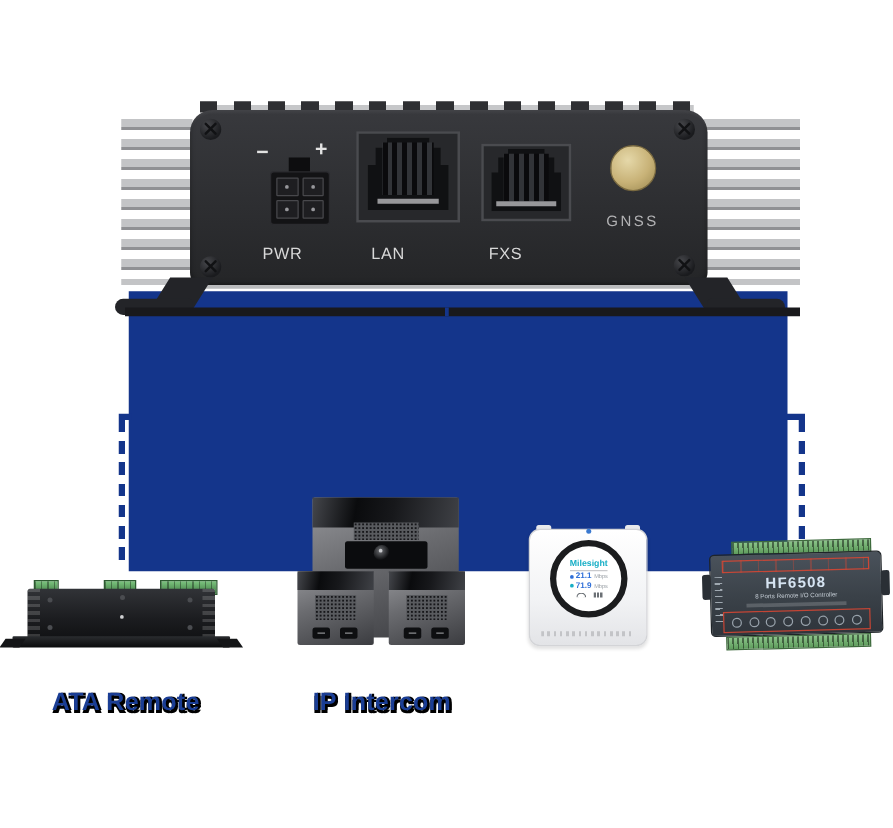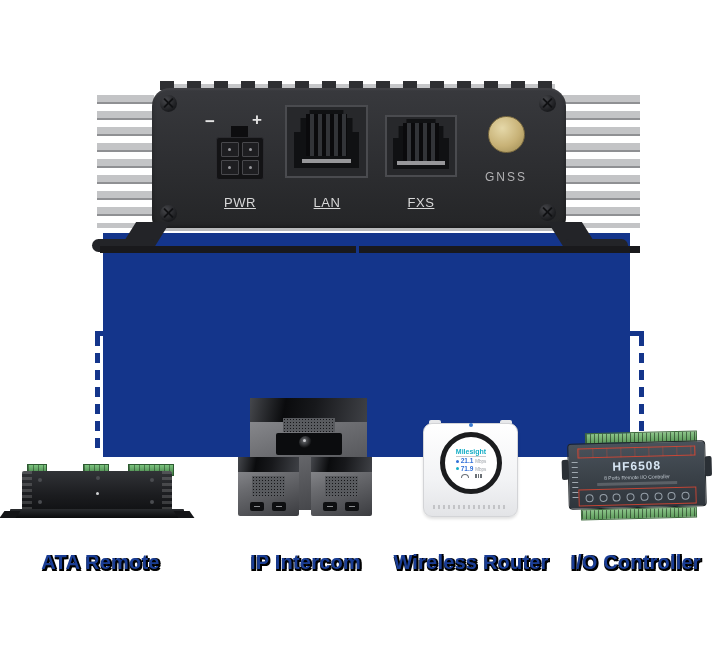--- a/index.html
+++ b/index.html
@@ -38,21 +38,21 @@
   .jack{background:#101113;
         clip-path:polygon(0 38%,10% 38%,10% 14%,24% 14%,24% 0,76% 0,76% 14%,90% 14%,90% 38%,100% 38%,100% 100%,0 100%);}
   .lan-jack{left:294px;top:110px;width:65px;height:58px;}
   .fxs-jack{left:393px;top:119px;width:56px;height:50px;}
   .pins{background:repeating-linear-gradient(90deg,#0a0a0c 0 4px,#323438 4px 8px);}
   .lan-pins{left:306px;top:114px;width:41px;height:42px;}
   .fxs-pins{left:403px;top:123px;width:36px;height:38px;}
   .jack-bar{height:4px;background:#97979a;}
   .lan-bar{left:302px;top:159px;width:49px;}
   .fxs-bar{left:397px;top:161px;width:48px;}
-  .port-label{width:60px;text-align:center;color:#d8d8d8;font-size:13px;letter-spacing:.5px;text-decoration:underline;}
+  .port-label{width:60px;text-align:left;color:#d8d8d8;font-size:13px;letter-spacing:.5px;}
   .gnss{left:488px;top:116px;width:35px;height:35px;border-radius:50%;border:1px solid #7a6a40;
         background:radial-gradient(circle at 38% 32%,#e5d8a9,#c8b277 55%,#9a874f 100%);}
   .gnss-label{left:475px;top:170px;width:62px;text-align:center;color:#b2b2b4;font-size:12px;letter-spacing:2px;}
   .base-line{left:157px;top:228px;width:404px;height:3px;background:#b9babc;}
   .flange{background:#232428;}
   .flange-l{left:128px;top:222px;width:34px;height:26px;transform:skewX(-32deg);}
   .flange-r{left:556px;top:222px;width:34px;height:26px;transform:skewX(32deg);}
   .foot-l{left:92px;top:239px;width:62px;height:13px;border-radius:8px 4px 4px 8px;}
   .foot-r{left:566px;top:239px;width:62px;height:13px;border-radius:4px 8px 8px 4px;}
   .bottom-bar{left:100px;top:246px;width:540px;height:7px;background:#19191c;}
@@ -271,16 +271,14 @@
       <span class="io-circ"></span>
       <span class="io-circ"></span>
       <span class="io-circ"></span>
       <span class="io-circ"></span>
     </div>
     <div class="abs io-term" style="left:18px;top:78px;width:116px;height:11px;"></div>
   </div>
 
   <div class="abs caption" style="left:18px;width:165px;">ATA Remote</div>
   <div class="abs caption" style="left:223px;width:165px;">IP Intercom</div>
-  <div class="abs caption" style="left:385px;width:172px;">Wireless Router</div>
-  <div class="abs caption" style="left:558px;width:155px;">I/O Controller</div>
 
 </div>
 
 </body></html>

